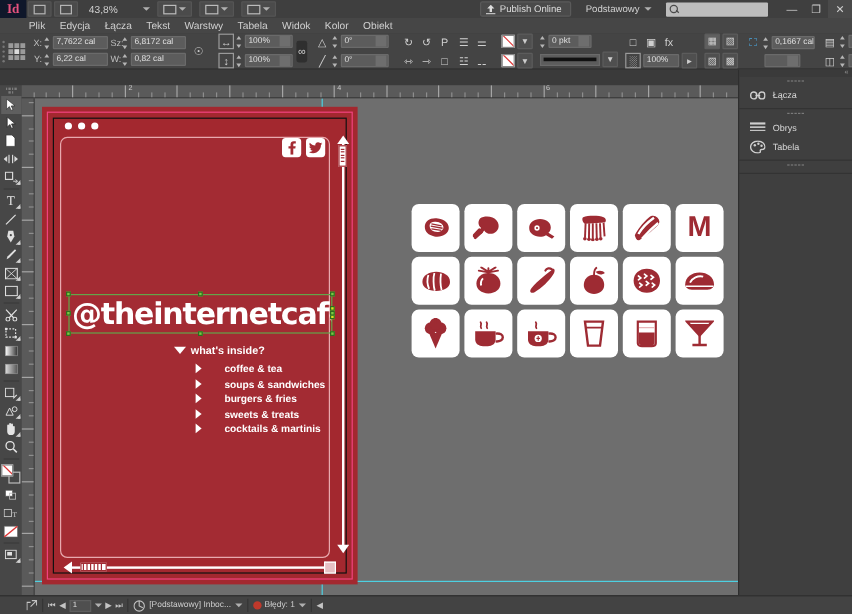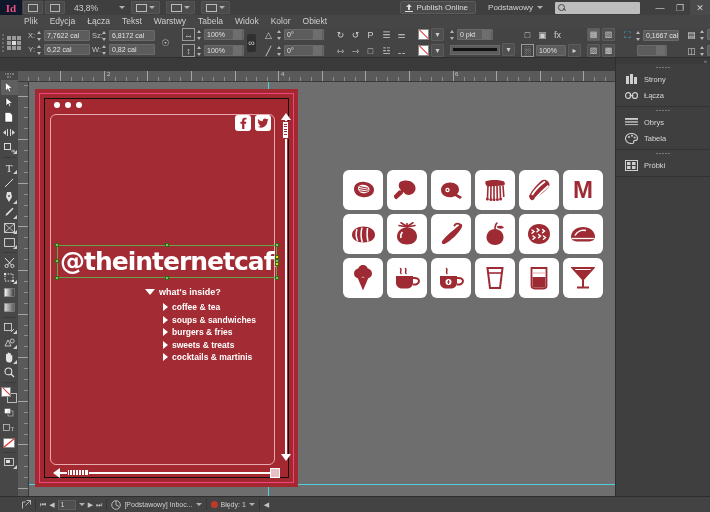--- a/index.html
+++ b/index.html
@@ -172,21 +172,21 @@
     color:#fff; font-size:25px; font-weight:bold; letter-spacing:-1px;
     font-family:"DejaVu Sans", sans-serif; line-height:31px; white-space:nowrap;
     overflow:hidden;
   }
   .hl-handle { position:absolute; width:4px;height:4px;background:#7ac943;border:1px solid #2f6b1e; }
   .hl-handle.y{ background:#d8e020; }
 
   .whats { position:absolute; left:110px; top:198px; display:flex; align-items:center; gap:4px; color:#fff; font-size:9px; font-weight:bold;}
   .tri-dn { width:0;height:0;border-left:5px solid transparent;border-right:5px solid transparent;border-top:6px solid #fff; }
   .menulist { position:absolute; left:128px; top:213px; display:flex; flex-direction:column; gap:2.5px; }
-  .mrow { display:flex; align-items:center; gap:4px; color:#fff; font-size:8.5px; font-weight:bold; }
+  .mrow { display:flex; align-items:center; gap:19px; color:#fff; font-size:8.5px; font-weight:bold; }
   .tri-rt { width:0;height:0;border-top:4px solid transparent;border-bottom:4px solid transparent;border-left:5px solid #fff; }
 
   
   .vscroll { position:absolute; right:8px; top:24px; bottom:26px; width:9px; display:flex; flex-direction:column; align-items:center; }
   .vline { position:absolute; left:4px; top:4px; bottom:4px; width:1.5px; background:#fff; }
   .arr-up { width:0;height:0;border-left:5px solid transparent;border-right:5px solid transparent;border-bottom:7px solid #fff; }
   .arr-dn { width:0;height:0;border-left:5px solid transparent;border-right:5px solid transparent;border-top:7px solid #fff; position:absolute; bottom:0;}
   .thumb-v { position:absolute; top:8px; left:1px; width:7px; height:18px; background:#fff; border:1px solid #a32b33; }
   .thumb-v i{display:block;height:1px;background:#a32b33;margin:1.5px 1px;}
   .hscroll { position:absolute; left:18px; right:20px; bottom:10px; height:9px; }
@@ -1068,30 +1068,20 @@
     <div class="dockgroup">
       <div class="dgrip">
           <i></i>
           <i></i>
           <i></i>
           <i></i>
           <i></i>
         </div>
       <div class="dockitem">
         <span class="di">
-          <svg width="12" height="11" viewBox="0 0 12 11">
-              <rect x="0" y="2" width="3" height="8" fill="#cfcfcf"></rect>
-              <rect x="4" y="0" width="3" height="10" fill="#cfcfcf"></rect>
-              <rect x="8" y="3" width="3" height="7" fill="#cfcfcf"></rect>
-            </svg>
-        </span>
-        <span>Strony</span>
-      </div>
-      <div class="dockitem">
-        <span class="di">
           <svg width="13" height="9" viewBox="0 0 13 9">
               <rect x="0.6" y="1.6" width="5" height="5.8" rx="2.5" fill="none" stroke="#cfcfcf" stroke-width="1.2"></rect>
               <rect x="7.4" y="1.6" width="5" height="5.8" rx="2.5" fill="none" stroke="#cfcfcf" stroke-width="1.2"></rect>
               <rect x="4.5" y="4" width="4" height="1.2" fill="#cfcfcf"></rect>
             </svg>
         </span>
         <span>Łącza</span>
       </div>
     </div>
 
@@ -1127,32 +1117,20 @@
     </div>
 
     <div class="dockgroup">
       <div class="dgrip">
           <i></i>
           <i></i>
           <i></i>
           <i></i>
           <i></i>
         </div>
-      <div class="dockitem">
-        <span class="di">
-          <svg width="13" height="11" viewBox="0 0 13 11">
-              <rect x="0.5" y="0.5" width="12" height="10" fill="none" stroke="#cfcfcf" stroke-width="1"></rect>
-              <rect x="2" y="2" width="3.5" height="3" fill="#cfcfcf"></rect>
-              <rect x="7" y="2" width="3.5" height="3" fill="#cfcfcf"></rect>
-              <rect x="2" y="6" width="3.5" height="3" fill="#cfcfcf"></rect>
-              <rect x="7" y="6" width="3.5" height="3" fill="#cfcfcf"></rect>
-            </svg>
-        </span>
-        <span>Próbki</span>
-      </div>
     </div>
   </div>
 
   <div class="statusbar">
     <div class="st-seg" style="width:18px"></div>
     <div class="st-seg">
       <svg width="9" height="9" viewBox="0 0 9 9">
           <path d="M0.5 8.5 V2 H3.5 M4.5 0.5 H8.5 V4.5 M8.5 0.5 L3.5 5.5" stroke="#c4c4c4" fill="none" stroke-width="0.9"></path>
         </svg>
     </div>

